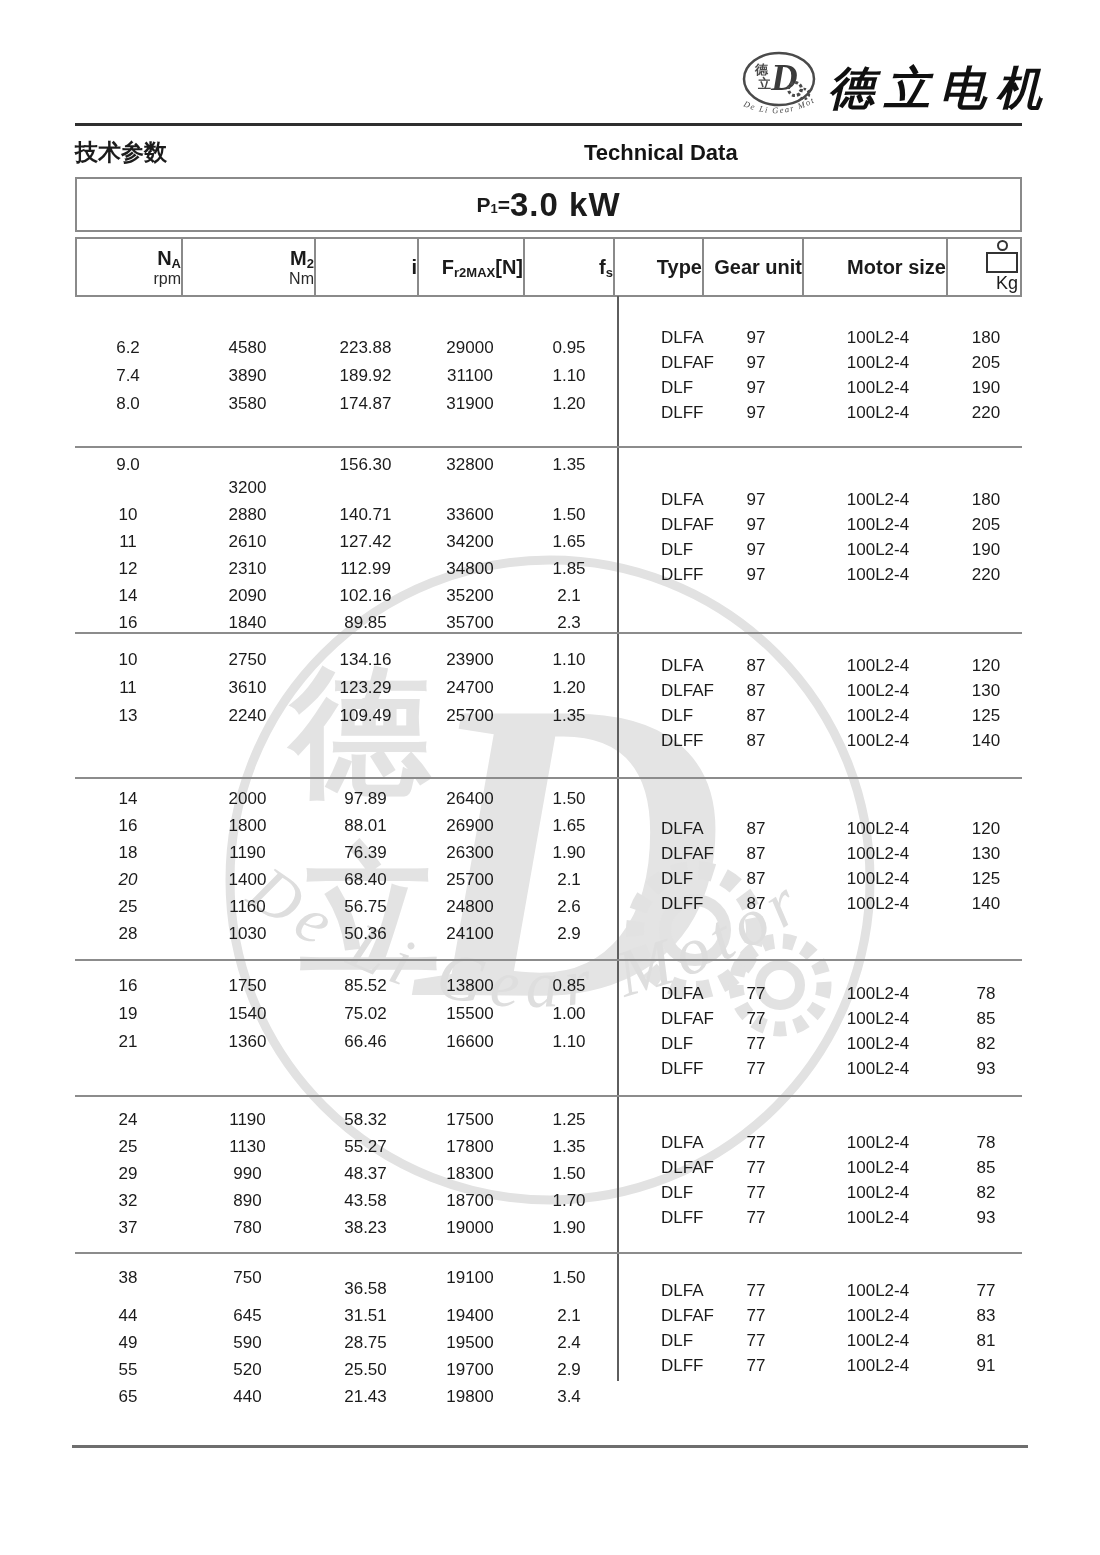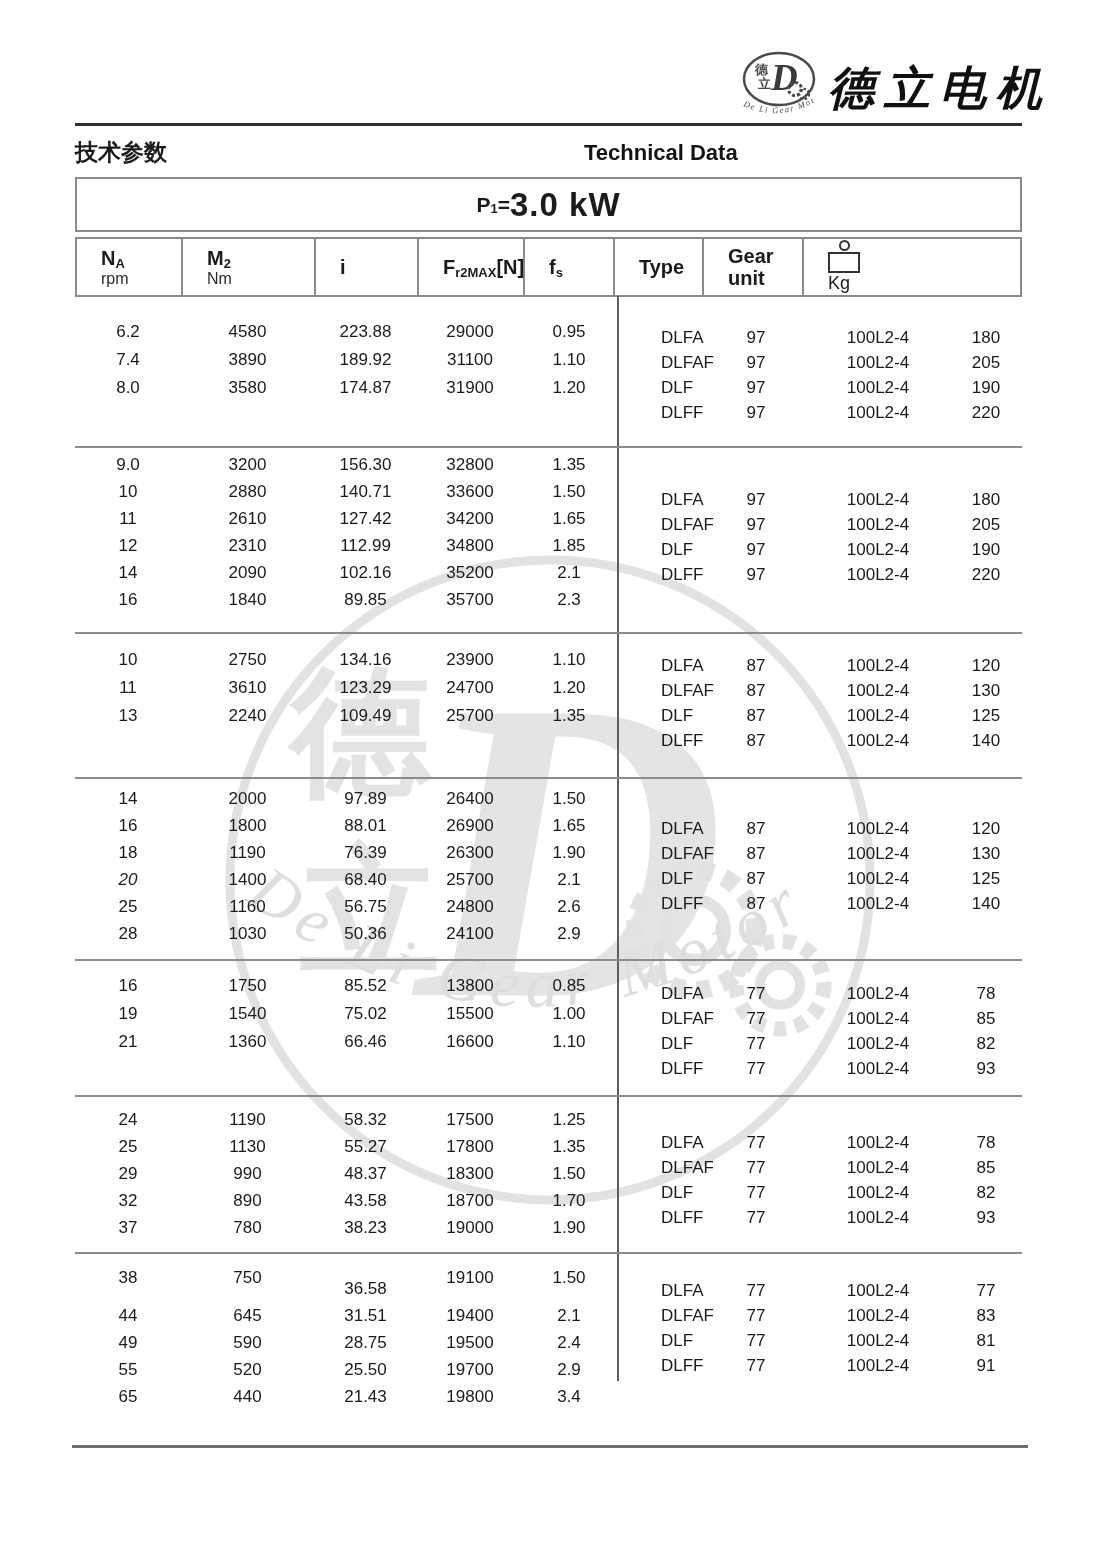--- a/index.html
+++ b/index.html
@@ -21,21 +21,21 @@
         display:flex;align-items:center;justify-content:center;}
   .pbox .p-main{font-size:21px;font-weight:bold;}
   .pbox .p-sub{font-size:13px;font-weight:bold;position:relative;top:4px;}
   .pbox .p-eq{font-size:21px;font-weight:bold;}
   .pbox .p-val{font-size:33px;font-weight:bold;letter-spacing:1px;}
 
   
   .thead{position:absolute;left:75px;top:237px;width:943px;height:56px;border:2px solid #8a8a8a;
          display:grid;grid-template-columns:106px 133px 103px 106px 90px 89px 100px 144px 70px;}
   .thcell{border-right:2px solid #8a8a8a;display:flex;flex-direction:column;
-          align-items:flex-start;justify-content:center;line-height:1.1;padding-left:24px;}
+          align-items:flex-end;justify-content:center;line-height:1.1;}
   .thcell:last-child{border-right:none;}
   .th-main{font-size:20px;font-weight:bold;}
   .th-sub{font-size:13px;font-weight:bold;position:relative;top:3px;}
   .th-unit{font-size:16px;color:#2a2a2a;margin-top:1px;}
   .wring{width:7px;height:7px;border:2px solid #333;border-radius:50%;margin:0 auto;}
   .wbox{width:28px;height:17px;border:2px solid #333;margin:1px auto 0;}
   .wkg{font-size:18px;text-align:center;margin-top:1px;}
 
   
   .tbody{position:absolute;left:75px;top:296px;width:947px;}
@@ -128,32 +128,35 @@
     <div class="thcell">
       <div><span class="th-main">f</span><span class="th-sub">s</span></div>
     </div>
     <div class="thcell">
       <span class="th-main">Type</span>
     </div>
     <div class="thcell">
       <span class="th-main">Gear unit</span>
     </div>
     <div class="thcell">
+      <span class="th-main">Motor size</span>
+    </div>
+    <div class="thcell">
       <div>
           <div class="wring"></div>
           <div class="wbox"></div>
         </div>
       <div class="wkg">Kg</div>
     </div>
   </div>
 
   <div class="tbody">
       <div class="group" style="height: 150px; border-bottom: 2px solid rgb(140, 140, 140);">
         <div class="vdivider"></div>
-        <div class="gleft" style="padding-top: 22px;">
+        <div class="gleft" style="padding-top: 22px; margin-top: 16px;">
           <div class="cell" style="line-height: 28px;">6.2</div>
           <div class="cell" style="line-height: 28px;">4580</div>
           <div class="cell" style="line-height: 28px;">223.88</div>
           <div class="cell" style="line-height: 28px;">29000</div>
           <div class="cell" style="line-height: 28px;">0.95</div>
           <div class="cell" style="line-height: 28px;">7.4</div>
           <div class="cell" style="line-height: 28px;">3890</div>
           <div class="cell" style="line-height: 28px;">189.92</div>
           <div class="cell" style="line-height: 28px;">31100</div>
           <div class="cell" style="line-height: 28px;">1.10</div>
@@ -179,21 +182,21 @@
           <div class="cell type-cell">DLFF</div>
           <div class="cell">97</div>
           <div class="cell">100L2-4</div>
           <div class="cell">220</div>
         </div>
       </div>
       <div class="group" style="height: 184px; border-bottom: 2px solid rgb(140, 140, 140);">
         <div class="vdivider"></div>
         <div class="gleft" style="padding-top: 3px;">
           <div class="cell" style="line-height: 27px;">9.0</div>
-          <div class="cell" style="line-height: 27px;">3200</div>
+          <div class="cell" style="line-height: 27px; margin-top: 23px;">3200</div>
           <div class="cell" style="line-height: 27px;">156.30</div>
           <div class="cell" style="line-height: 27px;">32800</div>
           <div class="cell" style="line-height: 27px;">1.35</div>
           <div class="cell" style="line-height: 27px;">10</div>
           <div class="cell" style="line-height: 27px;">2880</div>
           <div class="cell" style="line-height: 27px;">140.71</div>
           <div class="cell" style="line-height: 27px;">33600</div>
           <div class="cell" style="line-height: 27px;">1.50</div>
           <div class="cell" style="line-height: 27px;">11</div>
           <div class="cell" style="line-height: 27px;">2610</div>

